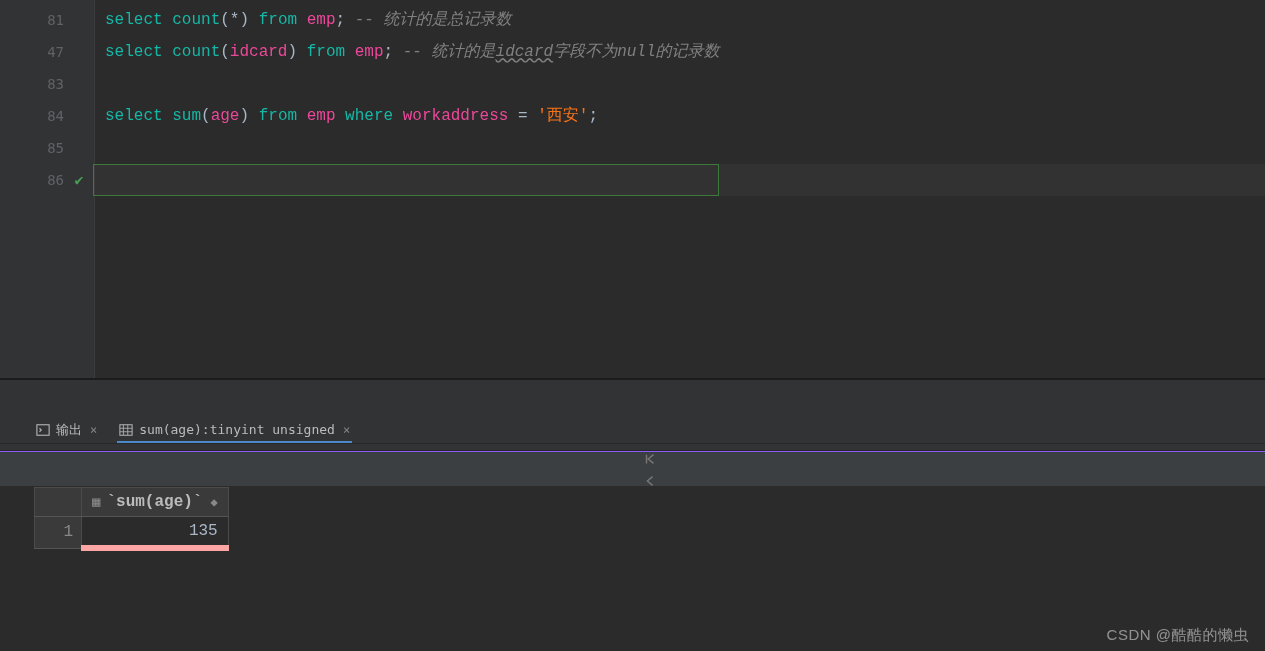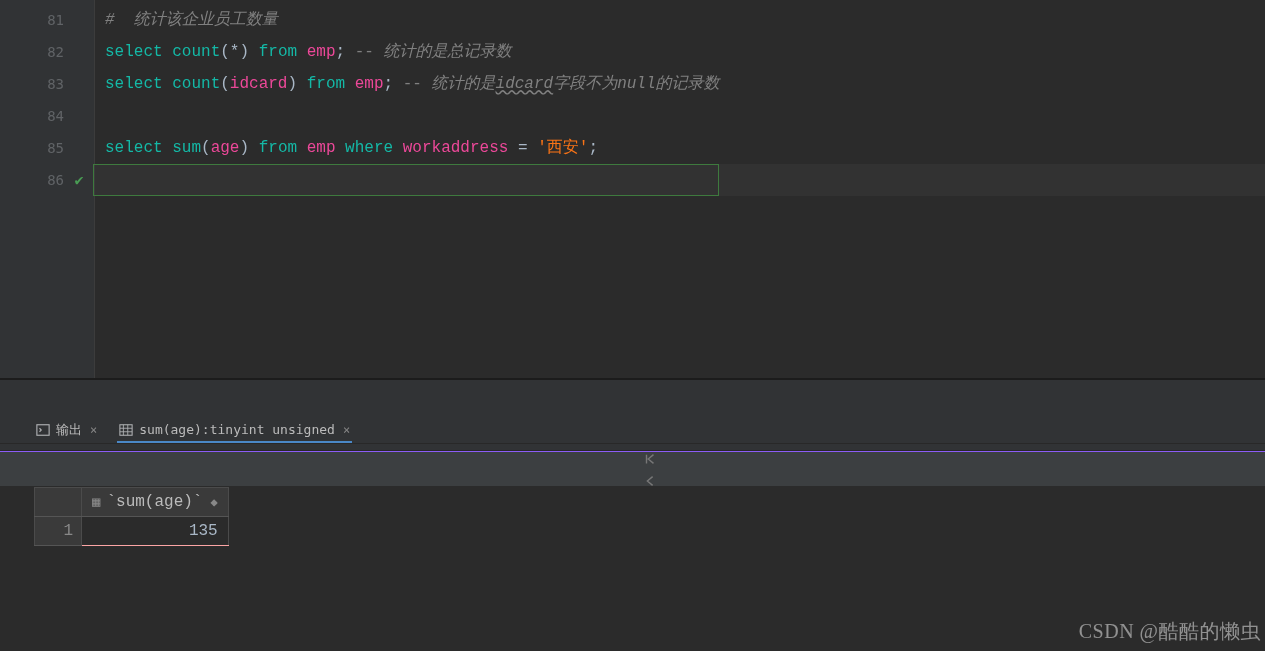--- a/index.html
+++ b/index.html
@@ -145,21 +145,21 @@
   }
   .result-table th, .result-table td {
     border-left: 1px solid #4b4b4b;
     border-right: 1px solid #4b4b4b;
     font-family: "Consolas","Courier New",monospace;
     font-size: 16px;
   }
   .result-table th {
     background: #3a3a3a;
     color: #bbb;
-    font-weight: normal;
+    font-weight: bold;
     text-align: left;
     padding: 5px 10px;
     border-top: 1px solid #4b4b4b;
     border-bottom: 1px solid #555;
   }
   .result-table th .hicon {
     color:#888;
     margin-right:6px;
     font-size:14px;
   }
@@ -175,44 +175,44 @@
     text-align:right;
     padding: 5px 8px;
     border-top:1px solid #4b4b4b;
     border-bottom:1px solid #555;
   }
   .data-cell {
     background: #2b2b2b;
     color: #a9b7c6;
     text-align: right;
     padding: 5px 10px;
-    border-bottom:1px solid #fca5a5;
+    border-bottom:6px solid #fca5a5;
   }
   .watermark {
     position:absolute;
-    right:4px;
+    right:16px;
     bottom:6px;
     color:rgba(230,230,230,0.55);
-    font-size:20px;
-    font-family:Liberation Serif, serif;
+    font-size:15px;
+    font-family:Liberation Sans, sans-serif;
     letter-spacing:0.5px;
     pointer-events:none;
   }
 </style>
 </head>
 <body>
 
 <div class="editor">
   <div class="gutter">
     <div class="gutter-row">
         <span class="ln">81</span>
         <span class="check"></span>
       </div>
     <div class="gutter-row">
-        <span class="ln">82</span>
+        <span class="ln">47</span>
         <span class="check"></span>
       </div>
     <div class="gutter-row">
         <span class="ln">83</span>
         <span class="check"></span>
       </div>
     <div class="gutter-row">
         <span class="ln">84</span>
         <span class="check"></span>
       </div>
@@ -222,21 +222,20 @@
       </div>
     <div class="gutter-row">
         <span class="ln">86</span>
         <span class="check">✔</span>
       </div>
   </div>
   <div class="code-area">
     <div class="highlight-line" style="top:164px;"></div>
     <div class="green-box" style="top:164px; left:-2px; width:624px;"></div>
 
-    <div class="code-line"><span class="cmt">#  统计该企业员工数量</span></div>
 
     <div class="code-line"><span class="kw">select</span><span> </span><span class="kw">count</span><span class="punc">(</span><span class="punc">*</span><span class="punc">)</span><span> </span><span class="kw">from</span><span> </span><span class="ident">emp</span><span class="punc">;</span><span> </span><span class="cmt2">--</span><span class="cmt"> 统计的是总记录数</span></div>
 
     <div class="code-line"><span class="kw">select</span><span> </span><span class="kw">count</span><span class="punc">(</span><span class="ident">idcard</span><span class="punc">)</span><span> </span><span class="kw">from</span><span> </span><span class="ident">emp</span><span class="punc">;</span><span> </span><span class="cmt2">--</span><span class="cmt"> 统计的是</span><span class="cmt underline">idcard</span><span class="cmt">字段不为</span><span class="cmt" style="font-style:italic;">null</span><span class="cmt">的记录数</span></div>
 
     <div class="code-line"></div>
 
 
     <div class="code-line"><span class="kw">select</span><span> </span><span class="kw">sum</span><span class="punc">(</span><span class="ident">age</span><span class="punc">)</span><span> </span><span class="kw">from</span><span> </span><span class="ident">emp</span><span> </span><span class="kw">where</span><span> </span><span class="ident">workaddress</span><span class="punc"> = </span><span class="str">'西安'</span><span class="punc">;</span></div>
   </div>

